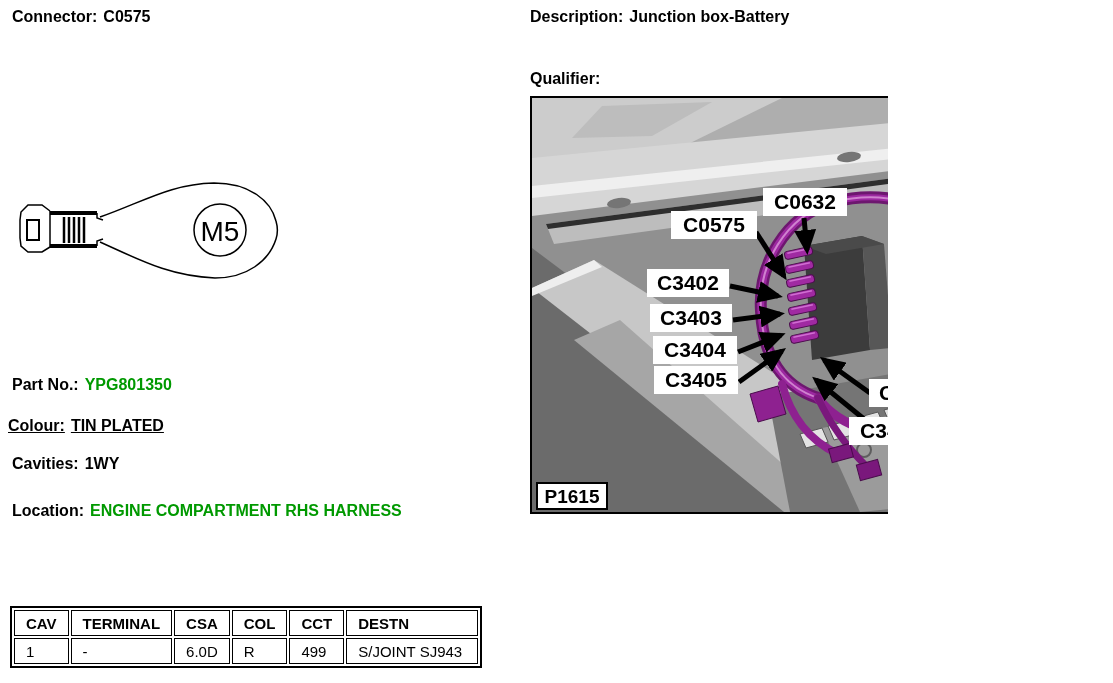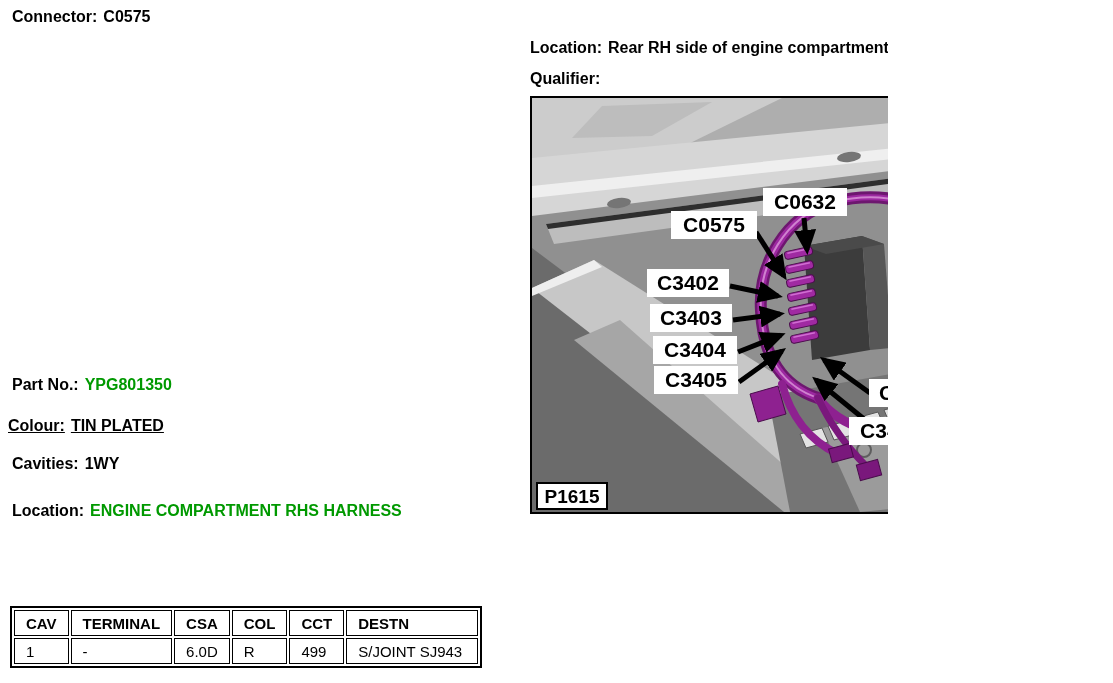--- a/index.html
+++ b/index.html
@@ -24,20 +24,49 @@
 </style>
 </head>
 <body>
 
 <div class="page">
 
   <div class="line" style="left:12px;top:8px;">
     <span class="lbl">Connector:</span><span>C0575</span>
   </div>
 
+  <div class="terminal-frame">
+    <svg width="262" height="112" viewBox="0 0 262 112">
+      <g fill="none" stroke="#000" stroke-width="1.5">
+
+        <path d="M 32,39 L 24,33 L 10,33 L 3,40 L 2,48 L 2,66 L 3,74 L 10,80 L 24,80 L 32,75"></path>
+        <rect x="9" y="48" width="12" height="20" stroke-width="2"></rect>
+
+        <path d="M 32,41 L 79,41" stroke-width="4"></path>
+        <path d="M 32,74 L 79,74" stroke-width="4"></path>
+        <path d="M 32,39 L 32,76" stroke-width="1.5"></path>
+
+        <g stroke-width="2.5">
+          <path d="M 46,45 L 46,71"></path>
+            <path d="M 51,45 L 51,71"></path>
+          <path d="M 56,45 L 56,71"></path>
+            <path d="M 61,45 L 61,71"></path>
+            <path d="M 66,45 L 66,71"></path>
+        </g>
+
+        <path d="M 79,41 L 79,46 L 85,48"></path>
+        <path d="M 79,74 L 79,69 L 85,67"></path>
+
+        <path d="M 82,45 C 125,30 152,12 196,11 C 232,11 253,29 258,49 C 260,56 260,61 258,67 C 251,89 229,106 197,106 C 151,104 122,88 82,70"></path>
+
+        <circle cx="202" cy="58" r="26"></circle>
+      </g>
+      <text x="202" y="59" text-anchor="middle" dominant-baseline="central" style="font-size:28px;fill:#000;">M5</text>
+    </svg>
+  </div>
 
   <div class="line" style="left:12px;top:376px;">
     <span class="lbl">Part No.:</span><span class="green">YPG801350</span>
   </div>
   <div class="line" style="left:8px;top:417px;text-decoration:underline;">
     <span class="lbl">Colour:</span><span>TIN PLATED</span>
   </div>
   <div class="line" style="left:12px;top:455px;">
     <span class="lbl">Cavities:</span><span>1WY</span>
   </div>
@@ -70,22 +99,22 @@
         <td>1</td>
         <td>-</td>
         <td>6.0D</td>
         <td>R</td>
         <td>499</td>
         <td>S/JOINT SJ943</td>
       </tr>
     </tbody>
   </table>
 
-  <div class="line" style="left:530px;top:39px;">
-    <span class="lbl">Location:</span><span>Rear RH side of engine compartment</span>
+  <div class="line" style="left:530px;top:8px;">
+    <span class="lbl">Description:</span><span>Junction box-Battery</span>
   </div>
   <div class="line" style="left:530px;top:70px;">
     <span class="lbl">Qualifier:</span><span></span>
   </div>
 
   <div class="figure-frame">
     <svg width="572" height="414" viewBox="0 0 572 414">
 
       <g>
         <rect width="572" height="414" fill="#909090"></rect>

